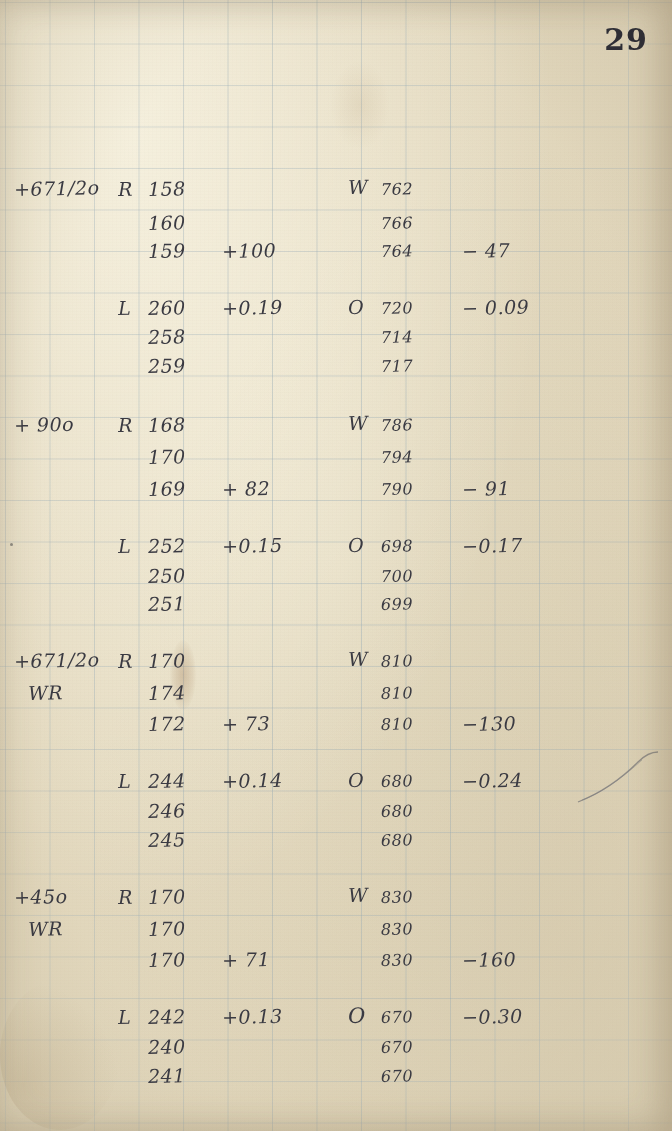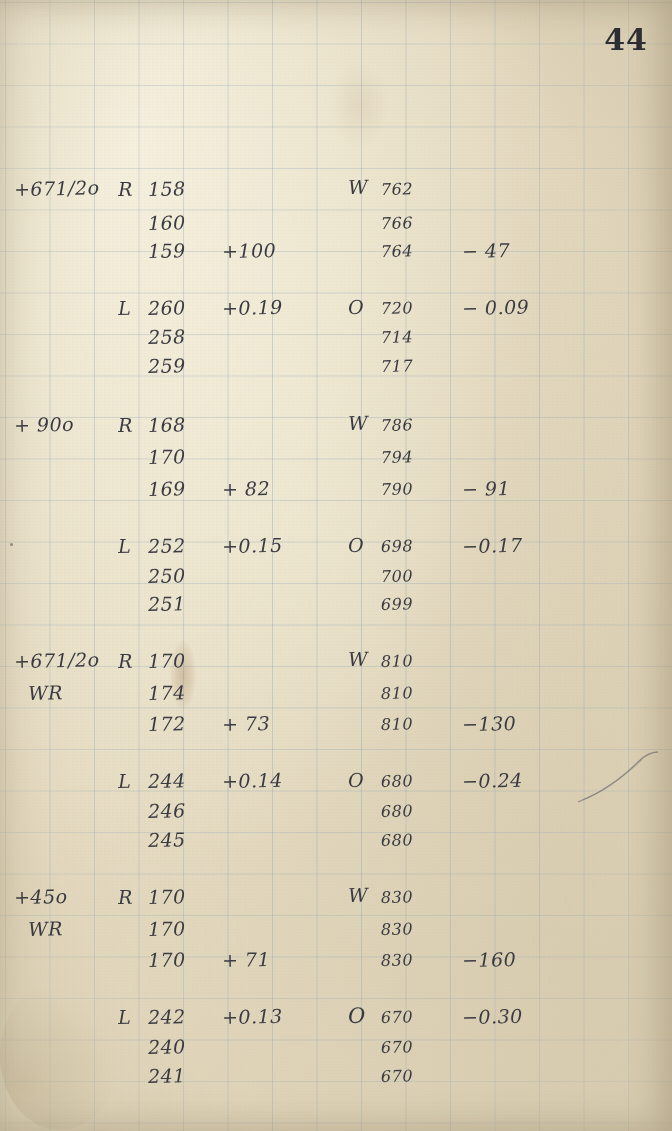--- a/index.html
+++ b/index.html
@@ -140,21 +140,21 @@
   <div class="stain" id="stain-1"></div>
   <div class="stain" id="stain-2"></div>
   <div class="stain" id="stain-3"></div>
   <div id="dot-mark"></div>
 
   <svg id="stray-mark" viewBox="0 0 86 60">
     <path d="M2 52 C 22 44, 44 30, 62 12 C 68 6, 74 2, 82 2" fill="none" stroke="#6b6b70" stroke-width="1.3" opacity="0.65"></path>
     <path d="M6 50 C 26 43, 46 28, 66 10" fill="none" stroke="#7a7a80" stroke-width="0.9" opacity="0.45"></path>
   </svg>
 
-  <div id="page-number">44</div>
+  <div id="page-number">29</div>
 
   <div class="ink hand c-angle" style="top:178px;"><span>+67</span><span class="tiny">1</span><span class="tiny">/</span><span class="tiny">2</span><span class="tiny">o</span></div>
 
   <div class="ink hand c-rl" style="top:178px;">R</div>
   <div class="ink hand c-v1" style="top:178px;">158</div>
   <div class="ink hand c-wo" style="top:176px;">W</div>
   <div class="ink hand small c-v2" style="top:180px;">762</div>
 
   <div class="ink hand c-v1" style="top:212px;">160</div>
   <div class="ink hand small c-v2" style="top:214px;">766</div>

